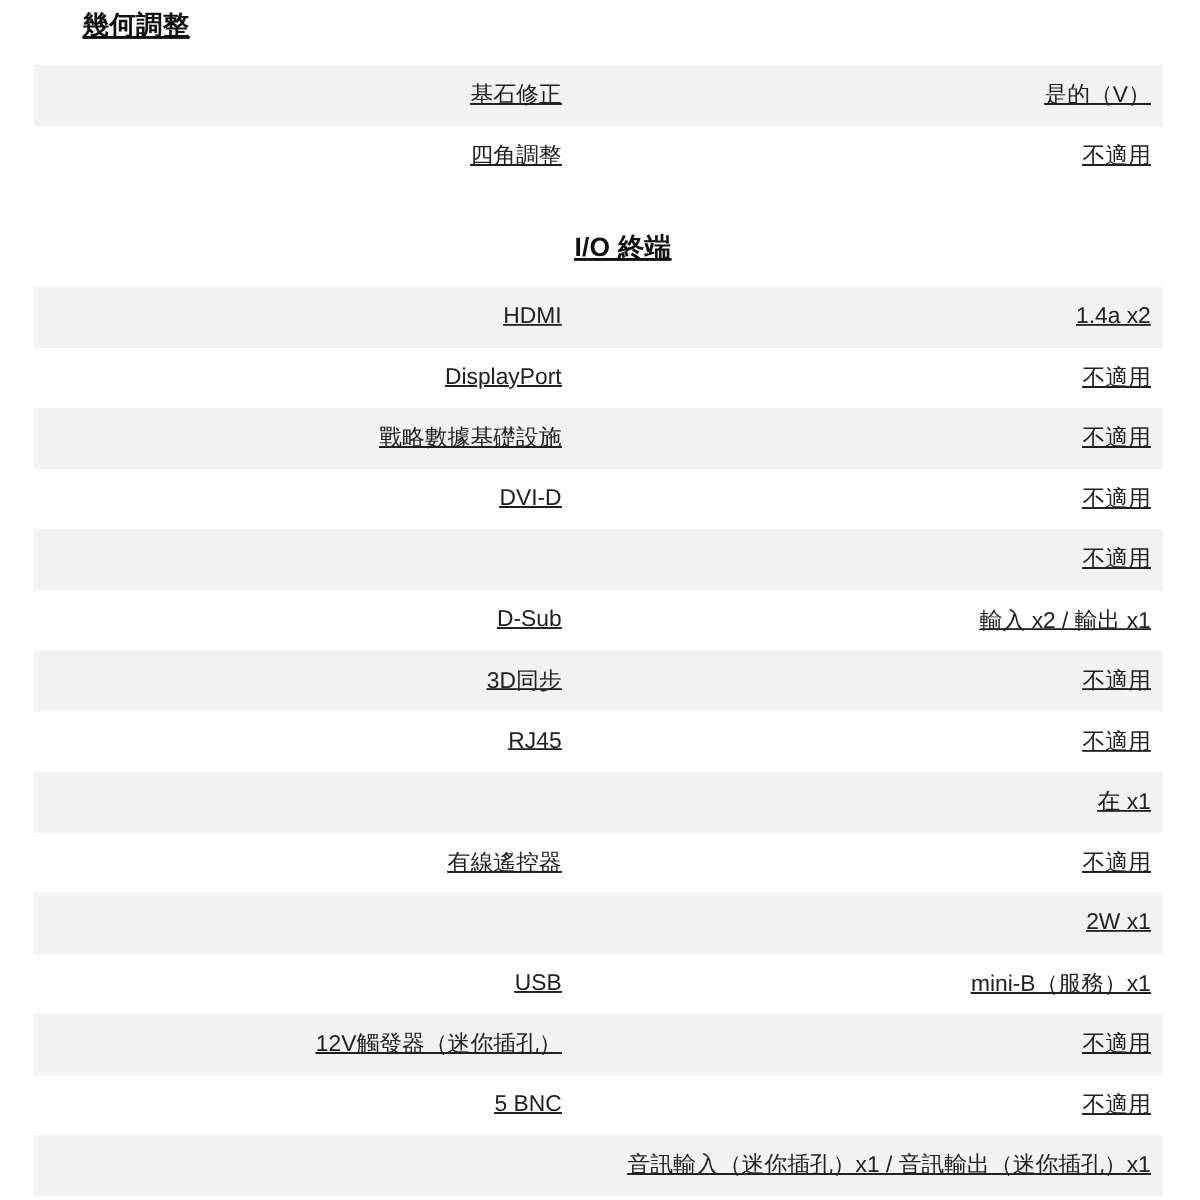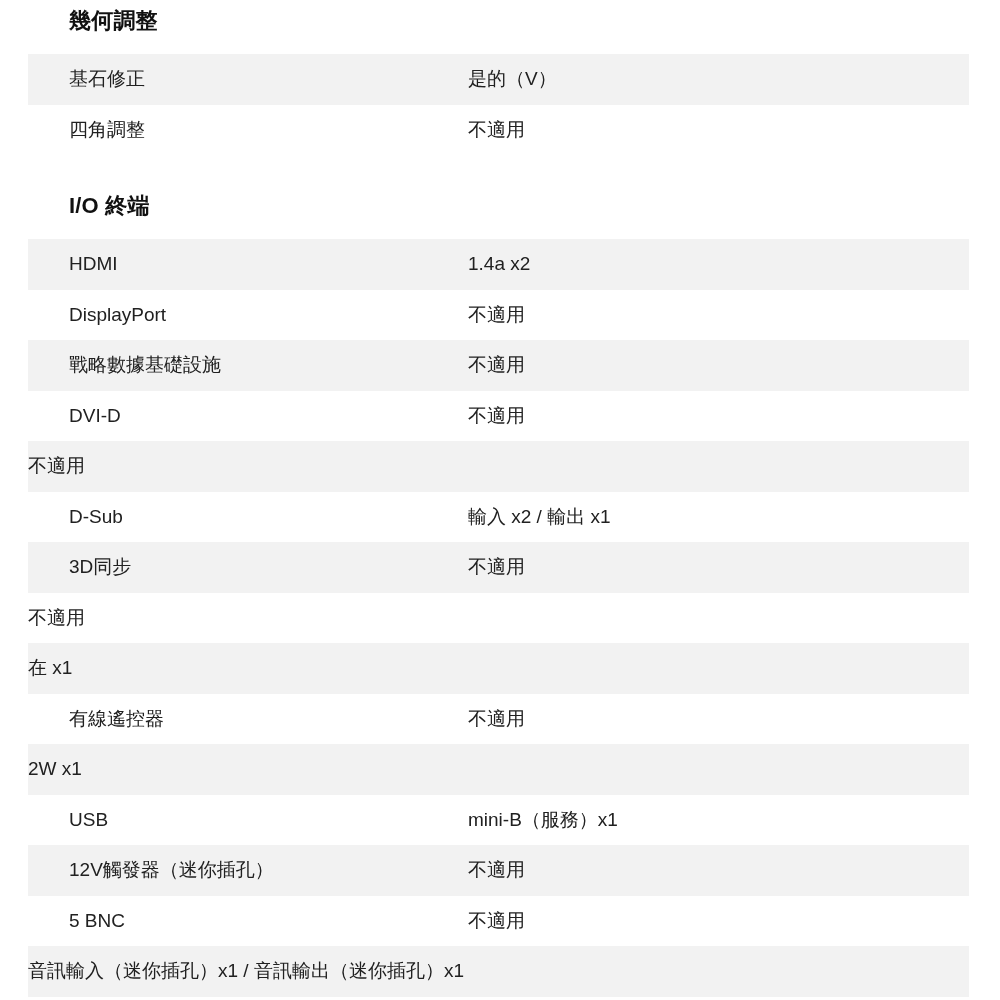--- a/index.html
+++ b/index.html
@@ -1,21 +1,21 @@
 <!DOCTYPE html>
 <html style="--bg: #ffffff; --row-alt: #f2f2f2; --text: #212121; --title: #111111;"><head>
 <meta charset="utf-8">
 <style>
   :root{
     --bg:#ffffff;
     --row-alt:#f2f2f2;
     --text:#212121;
     --title:#111111;
   }
-  *{margin:0;padding:0;box-sizing:border-box;}
+  *{margin:0;padding:0;box-sizing:border-box;text-decoration:underline;}
   html,body{
     width:1000px;height:1000px;
     background:var(--bg);
     font-family:"Liberation Sans", sans-serif;
     color:var(--text);
     overflow:hidden;
   }
   .page{
     padding-top:6px;
     margin-left:28px;
@@ -25,26 +25,28 @@
     font-size:22px;
     line-height:30px;
     font-weight:bold;
     color:var(--title);
     padding-left:41px;
     margin-bottom:18px;
     letter-spacing:0.2px;
   }
   .section + .section .section-title{
     margin-top:36px;
+    text-align:center;
   }
   .row{
     display:flex;
     align-items:center;
     height:50.5px;
     font-size:19px;
+    text-align:right;
   }
   .row.alt{
     background:var(--row-alt);
   }
   .row-label{
     width:440px;
     padding-left:41px;
     flex:none;
   }
   .row-value{
@@ -102,20 +104,21 @@
     <div class="row-label">D-Sub</div>
     <div class="row-value">輸入 x2 / 輸出 x1</div>
   </div>
 
   <div class="row alt">
     <div class="row-label">3D同步</div>
     <div class="row-value">不適用</div>
   </div>
 
   <div class="row plain">
+    <div class="row-label">RJ45</div>
     <div class="row-value">不適用</div>
   </div>
 
   <div class="row alt">
     <div class="row-value">在 x1</div>
   </div>
 
   <div class="row plain">
     <div class="row-label">有線遙控器</div>
     <div class="row-value">不適用</div>

